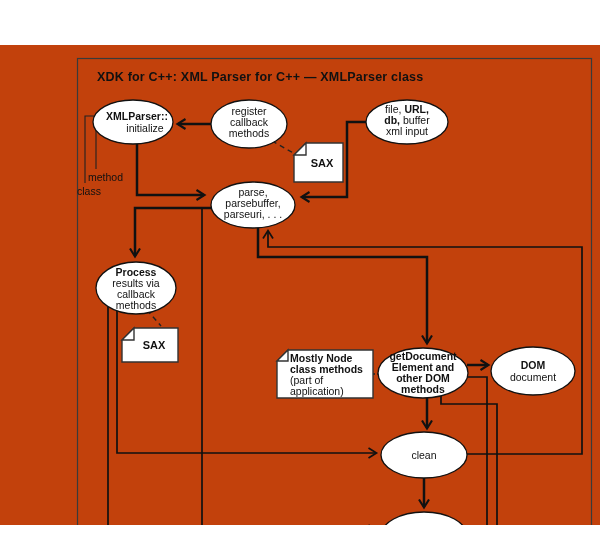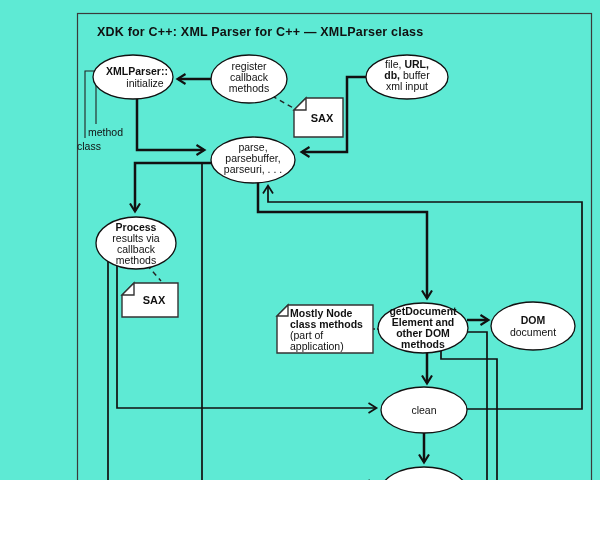--- a/index.html
+++ b/index.html
@@ -1,18 +1,19 @@
 <!DOCTYPE html>
 <html><head>
 <meta charset="utf-8">
 <style>
   html,body{margin:0;padding:0;background:#fff;}
   .stage{
-    position:relative;width:600px;height:480px;background:#5eead4;
+    position:relative;width:600px;height:480px;background:#c2410c;
     font-family:"Liberation Sans", sans-serif;
+    margin-top:45px;
   }
   svg text{
     font-family:"Liberation Sans", sans-serif;
     fill:#111;
     font-size:10.5px;
   }
   .title-text{font-size:12.5px;font-weight:bold;letter-spacing:0.2px;}
   .bold{font-weight:bold;}
   .doc-label{font-weight:bold;font-size:11px;}
   .node-shape{fill:#fff;stroke:#111;stroke-width:1.3;}

